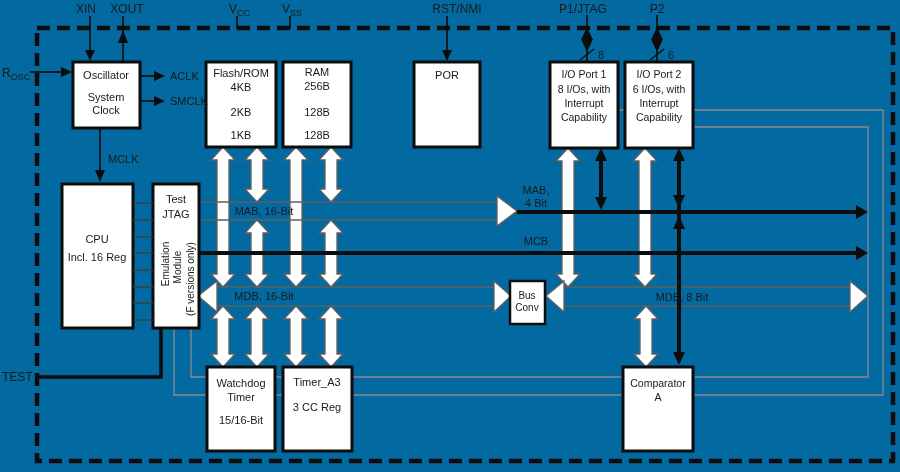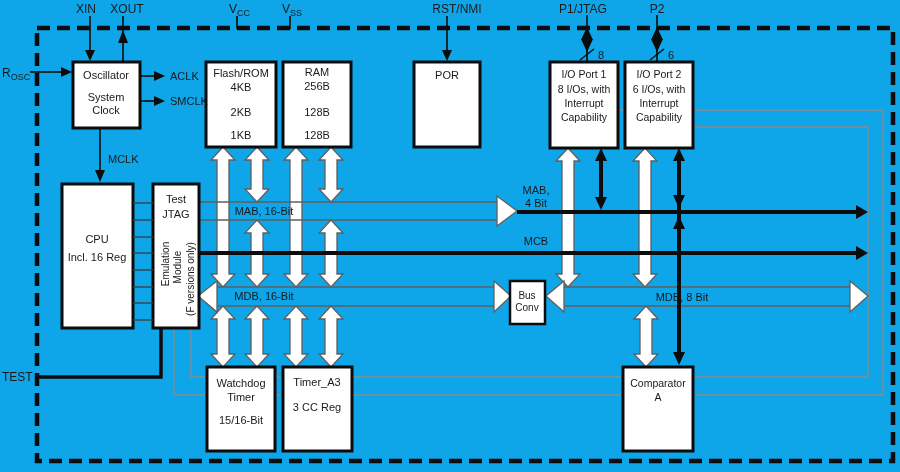--- a/index.html
+++ b/index.html
@@ -1,16 +1,16 @@
 <!DOCTYPE html>
 <html><head>
 <meta charset="utf-8">
 <style>
   html,body{margin:0;padding:0;background:#fff;}
-  .stage{position:relative;width:900px;height:472px;background:#0ea5e9;overflow:hidden;
+  .stage{position:relative;width:900px;height:472px;background:#0369a1;overflow:hidden;
          font-family:"Liberation Sans", sans-serif;}
   svg{display:block;}
   text{fill:#1a1a1a;font-family:"Liberation Sans", sans-serif;}
   .pin-label{font-size:12px;}
   .sub{font-size:9px;}
   .blk{font-size:11px;}
   .blk-s{font-size:10.5px;}
   .blk-xs{font-size:10px;}
   .bus-label{font-size:11px;}
   .num{font-size:11px;}

